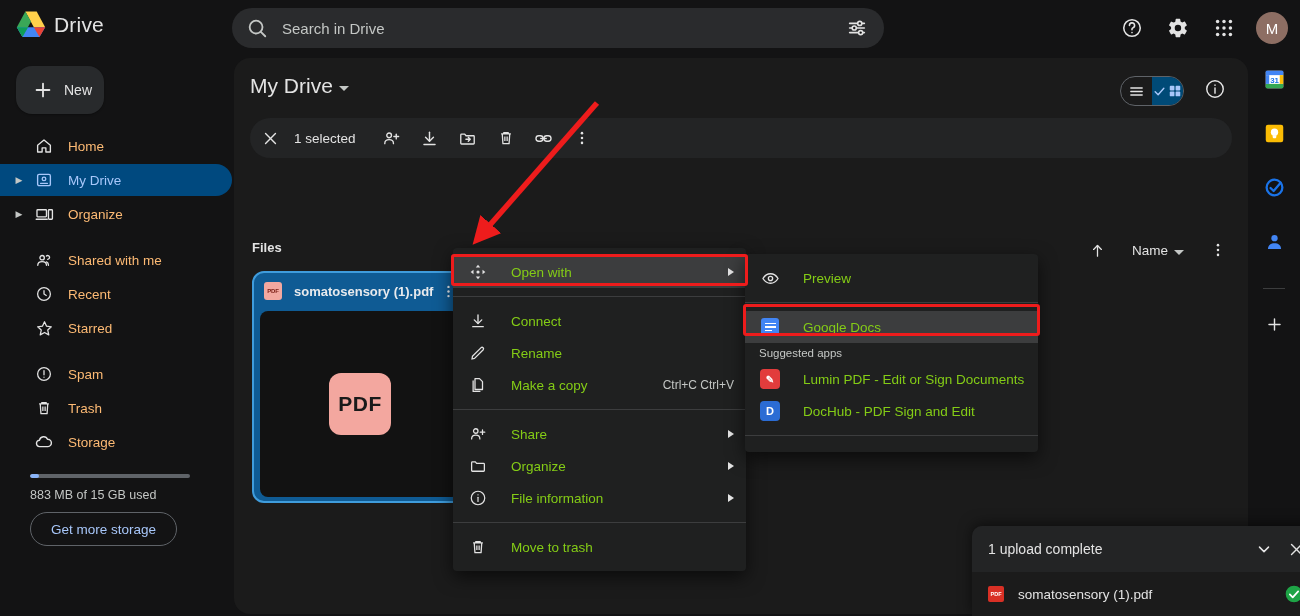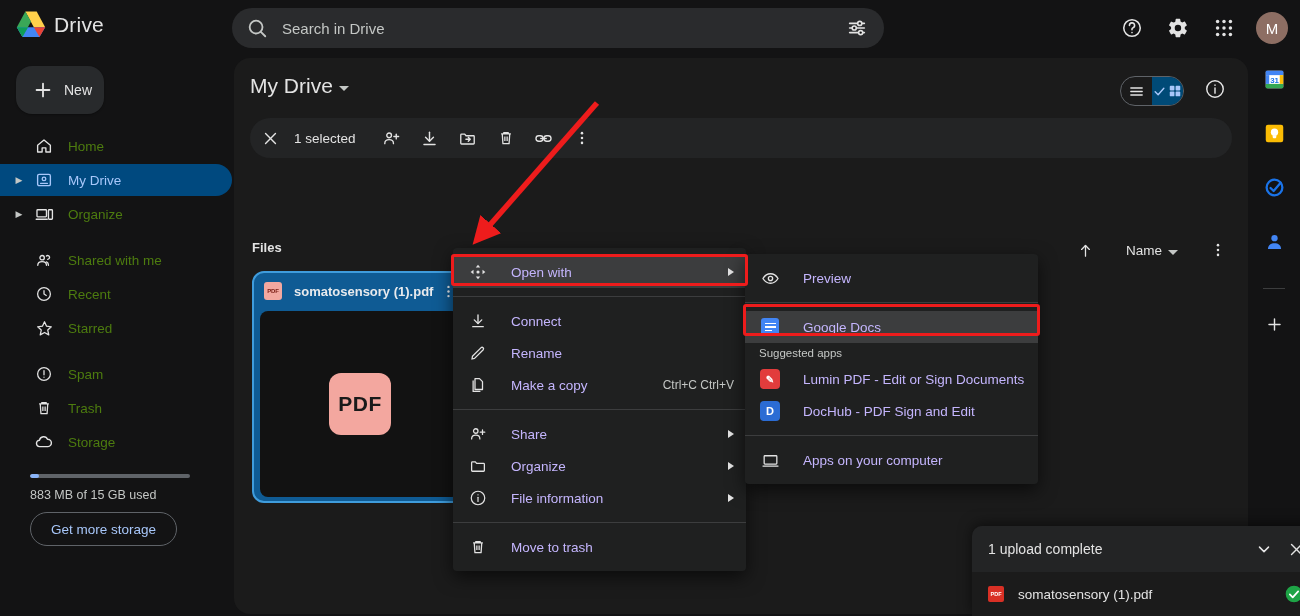--- a/index.html
+++ b/index.html
@@ -51,21 +51,21 @@
   .navlist { position: absolute; left: 0; top: 74px; width: 232px; }
   .navitem {
     position: relative; height: 32px; display: flex; align-items: center;
     border-radius: 0 16px 16px 0; padding-left: 40px; cursor: pointer; margin-bottom: 2px;
   }
   .navitem.active { background: #00497f; }
   .navitem.active .nav-label { color: #a8c7fa; }
   .navitem.active svg { stroke: #a8c7fa; fill: none; }
   .nav-exp { position: absolute; left: 14px; width: 10px; text-align: center; font-size: 9px; color: #c4c7c5; }
   .nav-ico { position: absolute; left: 34px; width: 20px; height: 20px; display: flex; align-items: center; justify-content: center; }
-  .nav-label { font-size: 13.5px; color: #4d7c0f; margin-left: 28px; white-space: nowrap; }
+  .nav-label { font-size: 13.5px; color: #fdba74; margin-left: 28px; white-space: nowrap; }
   .nav-gap { height: 12px; }
 
   .storage-bar {
     position: absolute; left: 30px; top: 8px; width: 160px; height: 4px;
     background: #5f6368; border-radius: 2px; overflow: hidden;
   }
   .storage-fill { height: 4px; background: #8ab4f8; border-radius: 2px; }
   .storage-text { position: absolute; left: 30px; top: 22px; font-size: 12.5px; color: #c4c7c5; }
   .storage-btn {
     position: absolute; left: 30px; top: 46px; height: 34px; padding: 0 20px;
@@ -92,21 +92,21 @@
   .info-btn { position: absolute; right: 22px; top: 20px; cursor: pointer; }
 
   .selbar {
     position: absolute; left: 16px; top: 60px; width: 982px; height: 40px;
     background: #232425; border-radius: 20px; display: flex; align-items: center; gap: 0;
   }
   .selbar-ico { width: 36px; height: 36px; margin-left: 2px; display: flex; align-items: center; justify-content: center; border-radius: 50%; cursor: pointer; }
   .sel-count { font-size: 13.5px; color: #e3e3e3; margin: 0 16px 0 6px; white-space: nowrap; }
 
   .files-label { position: absolute; left: 18px; top: 182px; font-size: 13px; font-weight: bold; color: #e3e3e3; }
-  .sortrow { position: absolute; right: 14px; top: 176px; display: flex; align-items: center; gap: 16px; }
+  .sortrow { position: absolute; right: 14px; top: 176px; display: flex; align-items: center; gap: 10px; }
   .sort-ico { width: 32px; height: 32px; display: flex; align-items: center; justify-content: center; border-radius: 50%; cursor: pointer; }
   .sort-name { display: flex; align-items: center; gap: 6px; padding: 0 8px; height: 32px; border-radius: 16px; cursor: pointer; }
   .sort-name span { font-size: 13.5px; color: #e3e3e3; }
 
   
   .filecard {
     position: absolute; left: 18px; top: 213px; width: 216px; height: 232px;
     background: #0f5b94; border: 2px solid #3f9cdc; border-radius: 12px; cursor: pointer;
   }
   .fc-head { position: relative; height: 36px; display: flex; align-items: center; padding: 0 4px 0 10px; }
@@ -124,21 +124,21 @@
   
   .ctxmenu {
     position: absolute; left: 453px; top: 248px; width: 293px;
     background: #1f2020; border-radius: 4px; padding: 0 0 8px 0;
     box-shadow: 0 6px 18px rgba(0,0,0,.6); z-index: 40;
   }
   .ctx-top-pad { height: 8px; }
   .mi { position: relative; height: 32px; display: flex; align-items: center; padding: 0 12px 0 14px; cursor: pointer; }
   .mi.highlighted { background: #3c3d3e; }
   .mi-ico { width: 22px; height: 22px; display: flex; align-items: center; justify-content: center; flex: 0 0 22px; }
-  .mi-label { font-size: 13.5px; color: #c4b5fd; margin-left: 22px; flex: 1; white-space: nowrap; }
+  .mi-label { font-size: 13.5px; color: #84cc16; margin-left: 22px; flex: 1; white-space: nowrap; }
   .mi-shortcut { font-size: 12px; color: #c4c7c5; margin-left: 8px; white-space: nowrap; }
   .mi-arrow { margin-left: 8px; width: 0; height: 0; border-top: 4.5px solid transparent; border-bottom: 4.5px solid transparent; border-left: 6px solid #e3e3e3; }
   .divider { height: 1px; background: #3c3d3e; margin: 8px 0; }
 
   
   .submenu {
     position: absolute; left: 745px; top: 254px; width: 293px;
     background: #1f2020; border-radius: 4px; padding: 8px 0;
     box-shadow: 0 6px 18px rgba(0,0,0,.6); z-index: 41;
   }
@@ -626,29 +626,20 @@
     <div class="mi">
       <span class="mi-ico">
         <span class="app-ico" style="background:#2b6cd4;font-size:11px;">D</span>
       </span>
       <span class="mi-label">DocHub - PDF Sign and Edit</span>
     </div>
 
     <div class="divider"></div>
 
 
-    <div class="mi">
-      <span class="mi-ico">
-        <svg width="19" height="19" viewBox="0 0 24 24" fill="none" stroke="#e3e3e3" stroke-width="1.6">
-          <rect x="4" y="6" width="16" height="10.5" rx="1"></rect>
-            <line x1="2.5" y1="19" x2="21.5" y2="19" stroke-linecap="round"></line>
-        </svg>
-      </span>
-      <span class="mi-label">Apps on your computer</span>
-    </div>
   </div>
 
   <div class="redbox" id="redbox-openwith"></div>
   <div class="redbox" id="redbox-googledocs"></div>
 
   <svg class="arrow-svg" viewBox="0 0 180 170">
     <defs>
       <marker id="ahead" markerWidth="5" markerHeight="5" refX="2.4" refY="2.5" orient="auto">
         <path d="M0,0 L5,2.5 L0,5 z" fill="#ee1c1c"></path>
       </marker>

